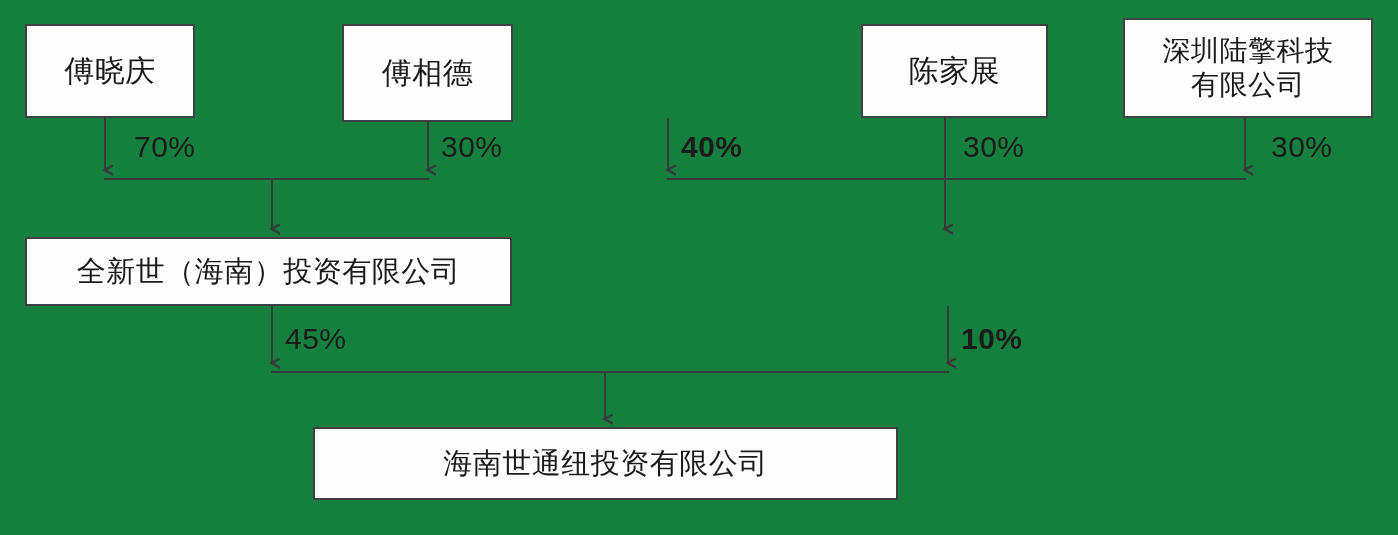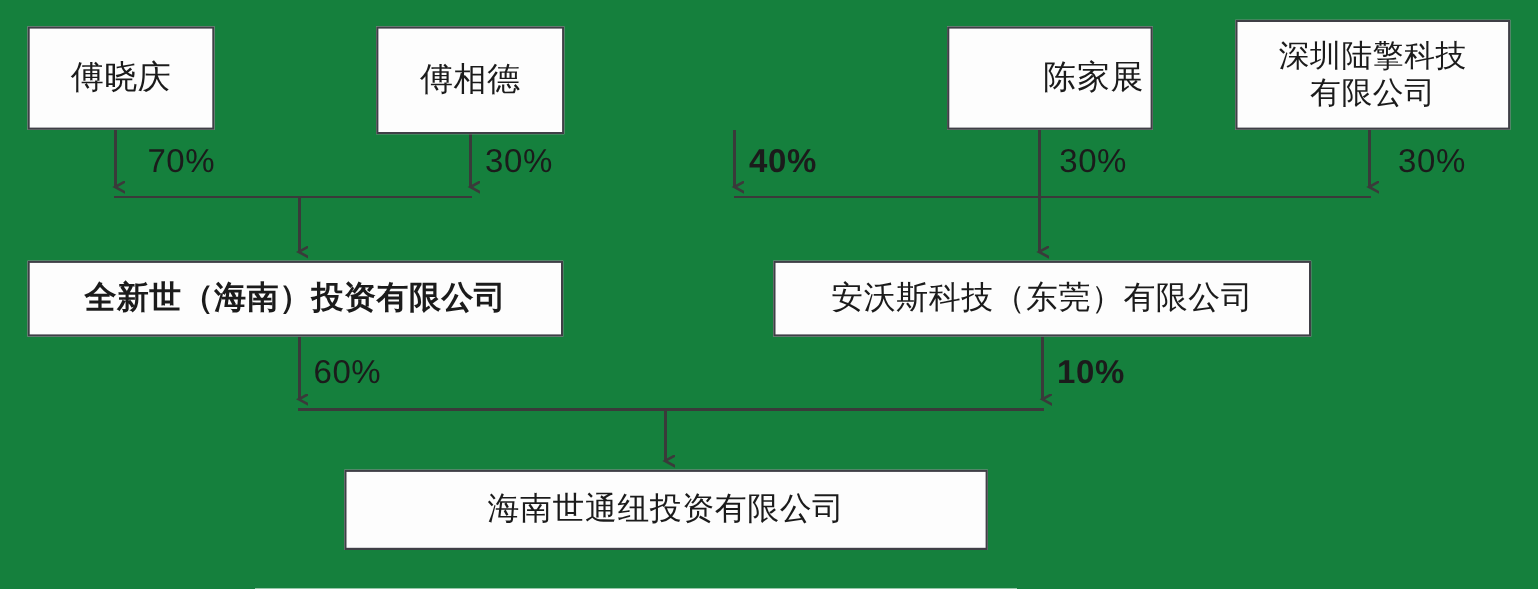--- a/index.html
+++ b/index.html
@@ -100,48 +100,45 @@
 
   <div class="entity-box size-person" style="left:25px; top:24px; width:170px; height:94px;">
     <span class="entity-text">傅晓庆</span>
   </div>
 
   <div class="entity-box size-person" style="left:342px; top:24px; width:171px; height:98px;">
     <span class="entity-text">傅相德</span>
   </div>
 
 
-  <div class="entity-box size-person" style="left:861px; top:24px; width:187px; height:94px;justify-content:flex-end;">
+  <div class="entity-box size-person" style="left:861px; top:24px; width:187px; height:94px;">
     <span class="entity-text">陈家展</span>
   </div>
 
   <div class="entity-box size-company" style="left:1123px; top:18px; width:250px; height:100px;">
     <span class="entity-text">深圳陆擎科技
 有限公司</span>
   </div>
 
   <div class="pct-label" style="left:118px; top:130px;margin-left:16px;">70%</div>
 
   <div class="pct-label" style="left:441px; top:130px;">30%</div>
 
   <div class="pct-label" style="left:681px; top:130px;font-weight:bold;">40%</div>
 
   <div class="pct-label" style="left:963px; top:130px;">30%</div>
 
   <div class="pct-label" style="left:1271px; top:130px;">30%</div>
 
-  <div class="entity-box size-mid" style="left:25px; top:237px; width:487px; height:69px;font-weight:bold;">
+  <div class="entity-box size-mid" style="left:25px; top:237px; width:487px; height:69px;">
     <span class="entity-text">全新世（海南）投资有限公司</span>
   </div>
 
-  <div class="entity-box size-mid" style="left:703px; top:237px; width:489px; height:69px;">
-    <span class="entity-text">安沃斯科技（东莞）有限公司</span>
-  </div>
 
-  <div class="pct-label" style="left:285px; top:322px;">60%</div>
+  <div class="pct-label" style="left:285px; top:322px;">45%</div>
 
   <div class="pct-label" style="left:961px; top:322px;font-weight:bold;">10%</div>
 
   <div class="entity-box size-target" style="left:313px; top:427px; width:585px; height:73px;text-align:right;">
     <span class="entity-text">海南世通纽投资有限公司</span>
   </div>
 
 </div>
 
 </body></html>

